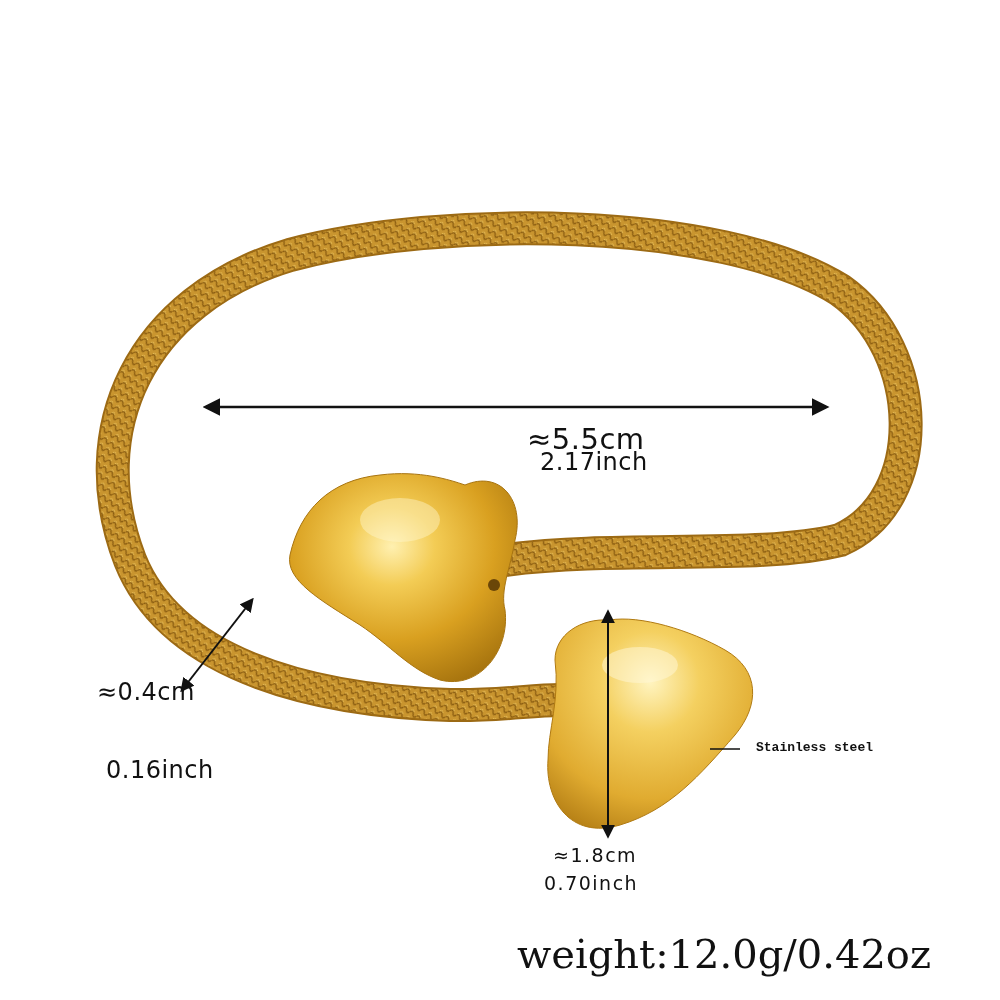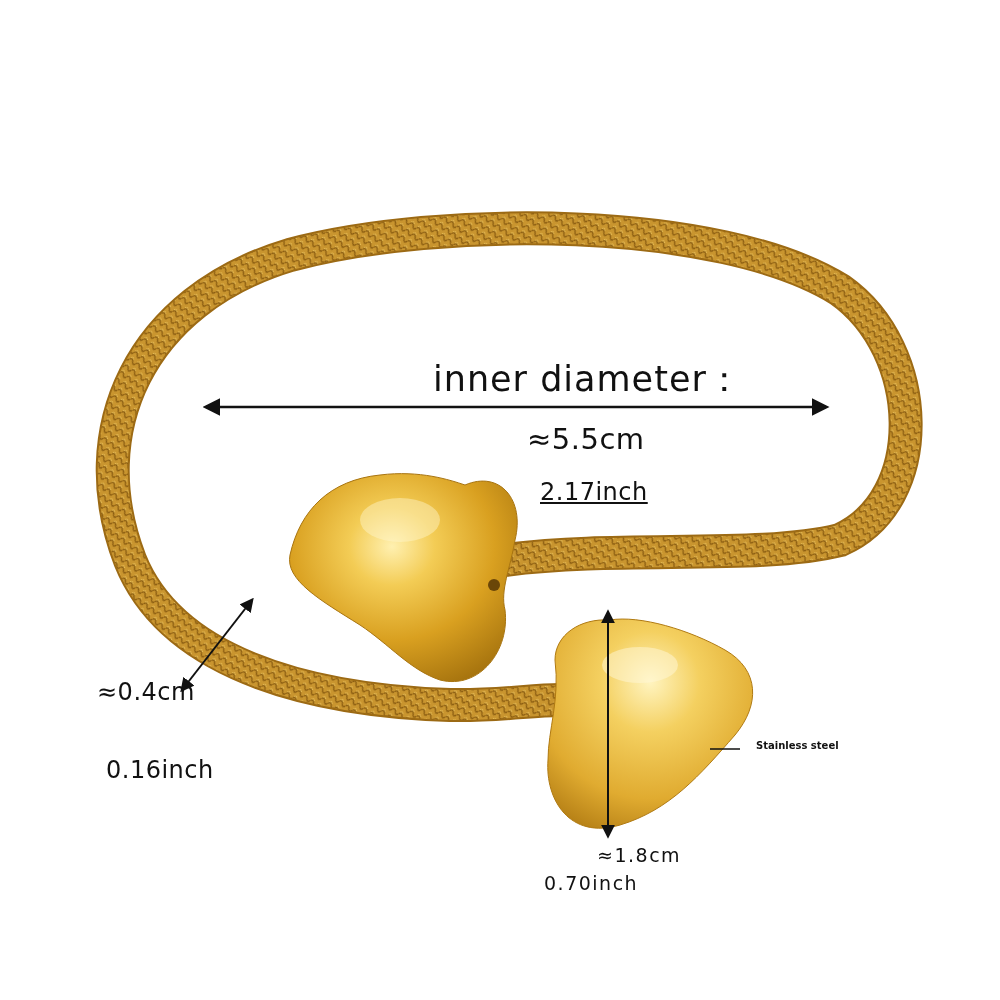--- a/index.html
+++ b/index.html
@@ -1,26 +1,26 @@
 <!DOCTYPE html>
 <html><head>
 <meta charset="utf-8">
 <style>
   html, body { margin: 0; padding: 0; background: #ffffff; }
   body { width: 1000px; height: 1000px; position: relative; overflow: hidden; font-family: "DejaVu Sans", sans-serif; color: #111; }
   .stage { position: absolute; left: 0; top: 0; width: 1000px; height: 1000px; }
   .label { position: absolute; white-space: nowrap; line-height: 1; color: #111; }
   .title { left: 433px; top: 362px; font-size: 35px; letter-spacing: 1px; }
   .dia-cm { left: 527px; top: 425px; font-size: 29px; letter-spacing: 0.5px; }
-  .dia-in { left: 540px; top: 480px; font-size: 24px; letter-spacing: 0.5px; text-decoration: underline; }
+  .dia-in { left: 540px; top: 450px; font-size: 24px; letter-spacing: 0.5px; }
   .wid-cm { left: 97px; top: 680px; font-size: 24px; letter-spacing: 0.5px; }
   .wid-in { left: 106px; top: 758px; font-size: 24px; letter-spacing: 0.5px; }
-  .hrt-cm { left: 553px; top: 846px; font-size: 19px; letter-spacing: 1.5px; margin-left: 44px; }
+  .hrt-cm { left: 553px; top: 846px; font-size: 19px; letter-spacing: 1.5px; }
   .hrt-in { left: 544px; top: 874px; font-size: 19px; letter-spacing: 1.5px; }
-  .mat { left: 756px; top: 741px; font-size: 10px; font-weight: bold; }
+  .mat { left: 756px; top: 741px; font-size: 13px; font-weight: bold; font-family: Liberation Mono, monospace; }
   .weight { left: 517px; top: 934px; font-size: 40px; font-family: "DejaVu Serif", serif; letter-spacing: 0px; }
   svg { position: absolute; left: 0; top: 0; }
 </style>
 </head>
 <body>
 
 <div class="stage">
   <svg width="1000" height="1000" viewBox="0 0 1000 1000">
     <defs>
       <pattern id="mesh" width="8" height="8" patternUnits="userSpaceOnUse" patternTransform="rotate(35)">
@@ -66,25 +66,25 @@
 
     <line x1="206" y1="407" x2="826" y2="407" stroke="#111" stroke-width="2.5" marker-start="url(#arrowStart)" marker-end="url(#arrowEnd)"></line>
 
     <line x1="182" y1="690" x2="252" y2="600" stroke="#111" stroke-width="2" marker-start="url(#arrowStart)" marker-end="url(#arrowEnd)"></line>
 
     <line x1="608" y1="612" x2="608" y2="836" stroke="#111" stroke-width="2" marker-start="url(#arrowStart)" marker-end="url(#arrowEnd)"></line>
 
     <line x1="710" y1="749" x2="740" y2="749" stroke="#111" stroke-width="1.5"></line>
   </svg>
 
-  <div class="label title">inner diameter：</div>
   <div class="label dia-cm">≈5.5cm</div>
   <div class="label dia-in">2.17inch</div>
 
   <div class="label wid-cm">≈0.4cm</div>
   <div class="label wid-in">0.16inch</div>
 
   <div class="label hrt-cm">≈1.8cm</div>
   <div class="label hrt-in">0.70inch</div>
 
   <div class="label mat">Stainless steel</div>
 
+  <div class="label weight">weight:12.0g/0.42oz</div>
 </div>
 
 </body></html>

